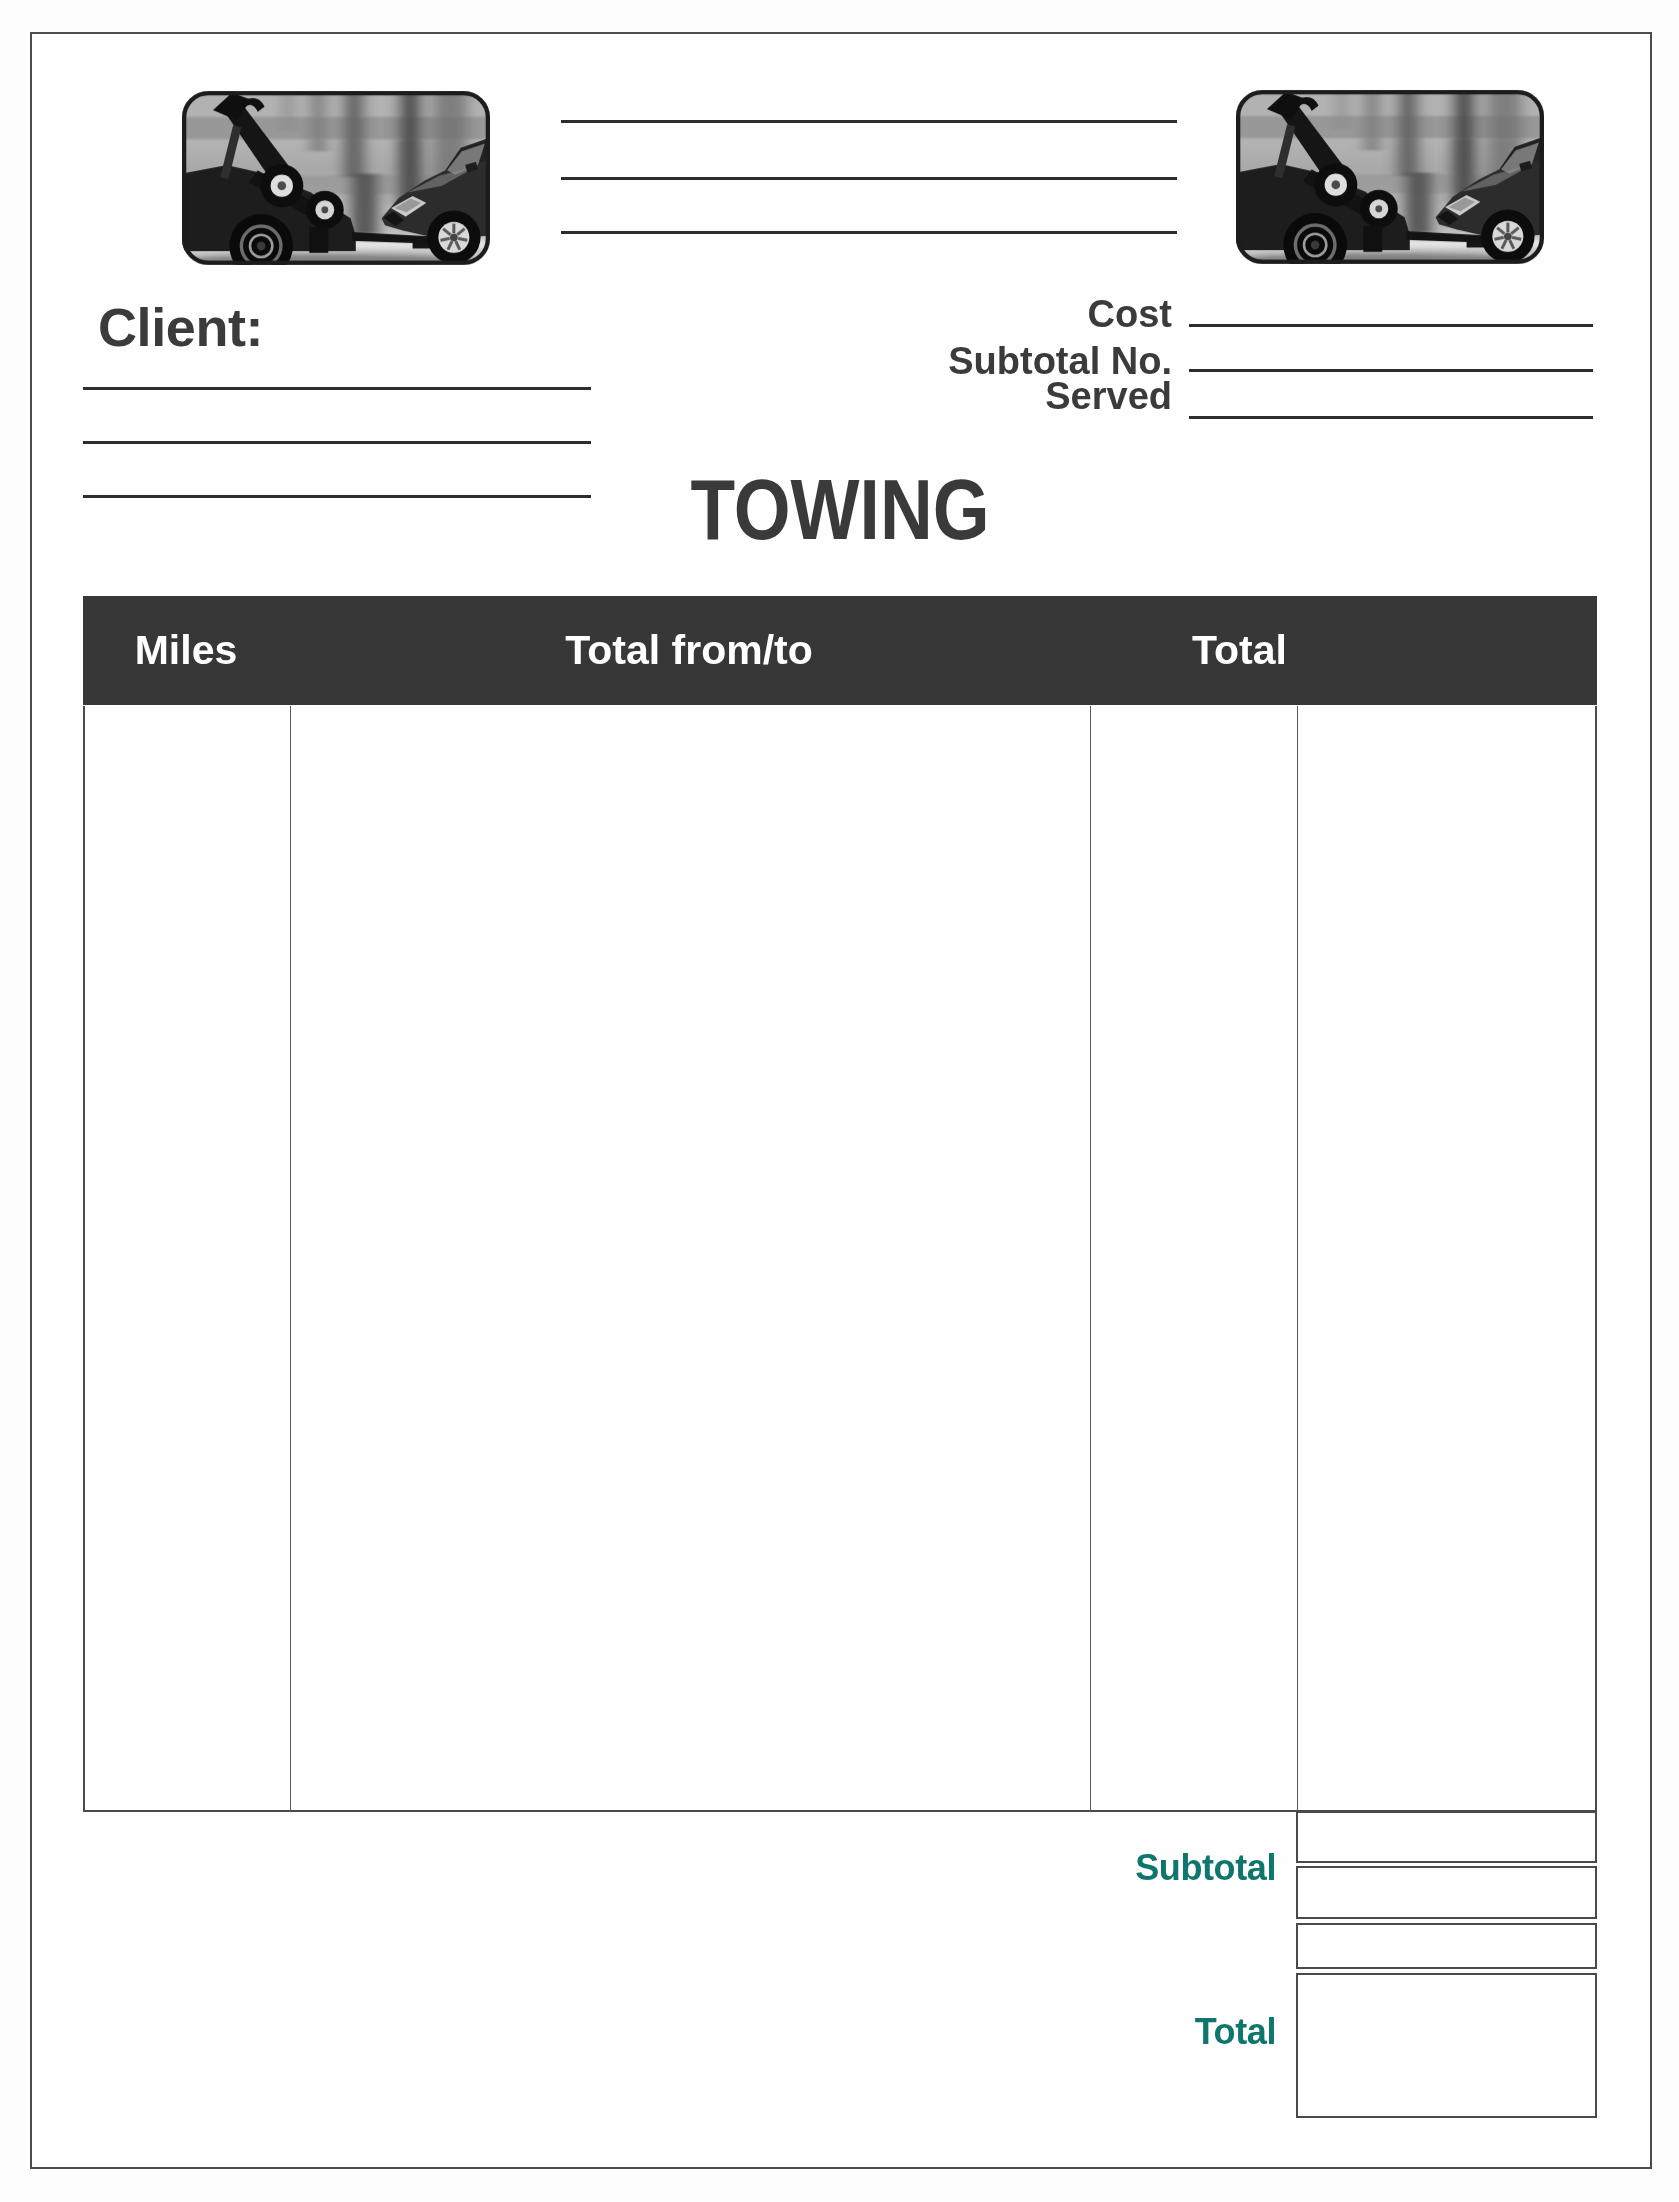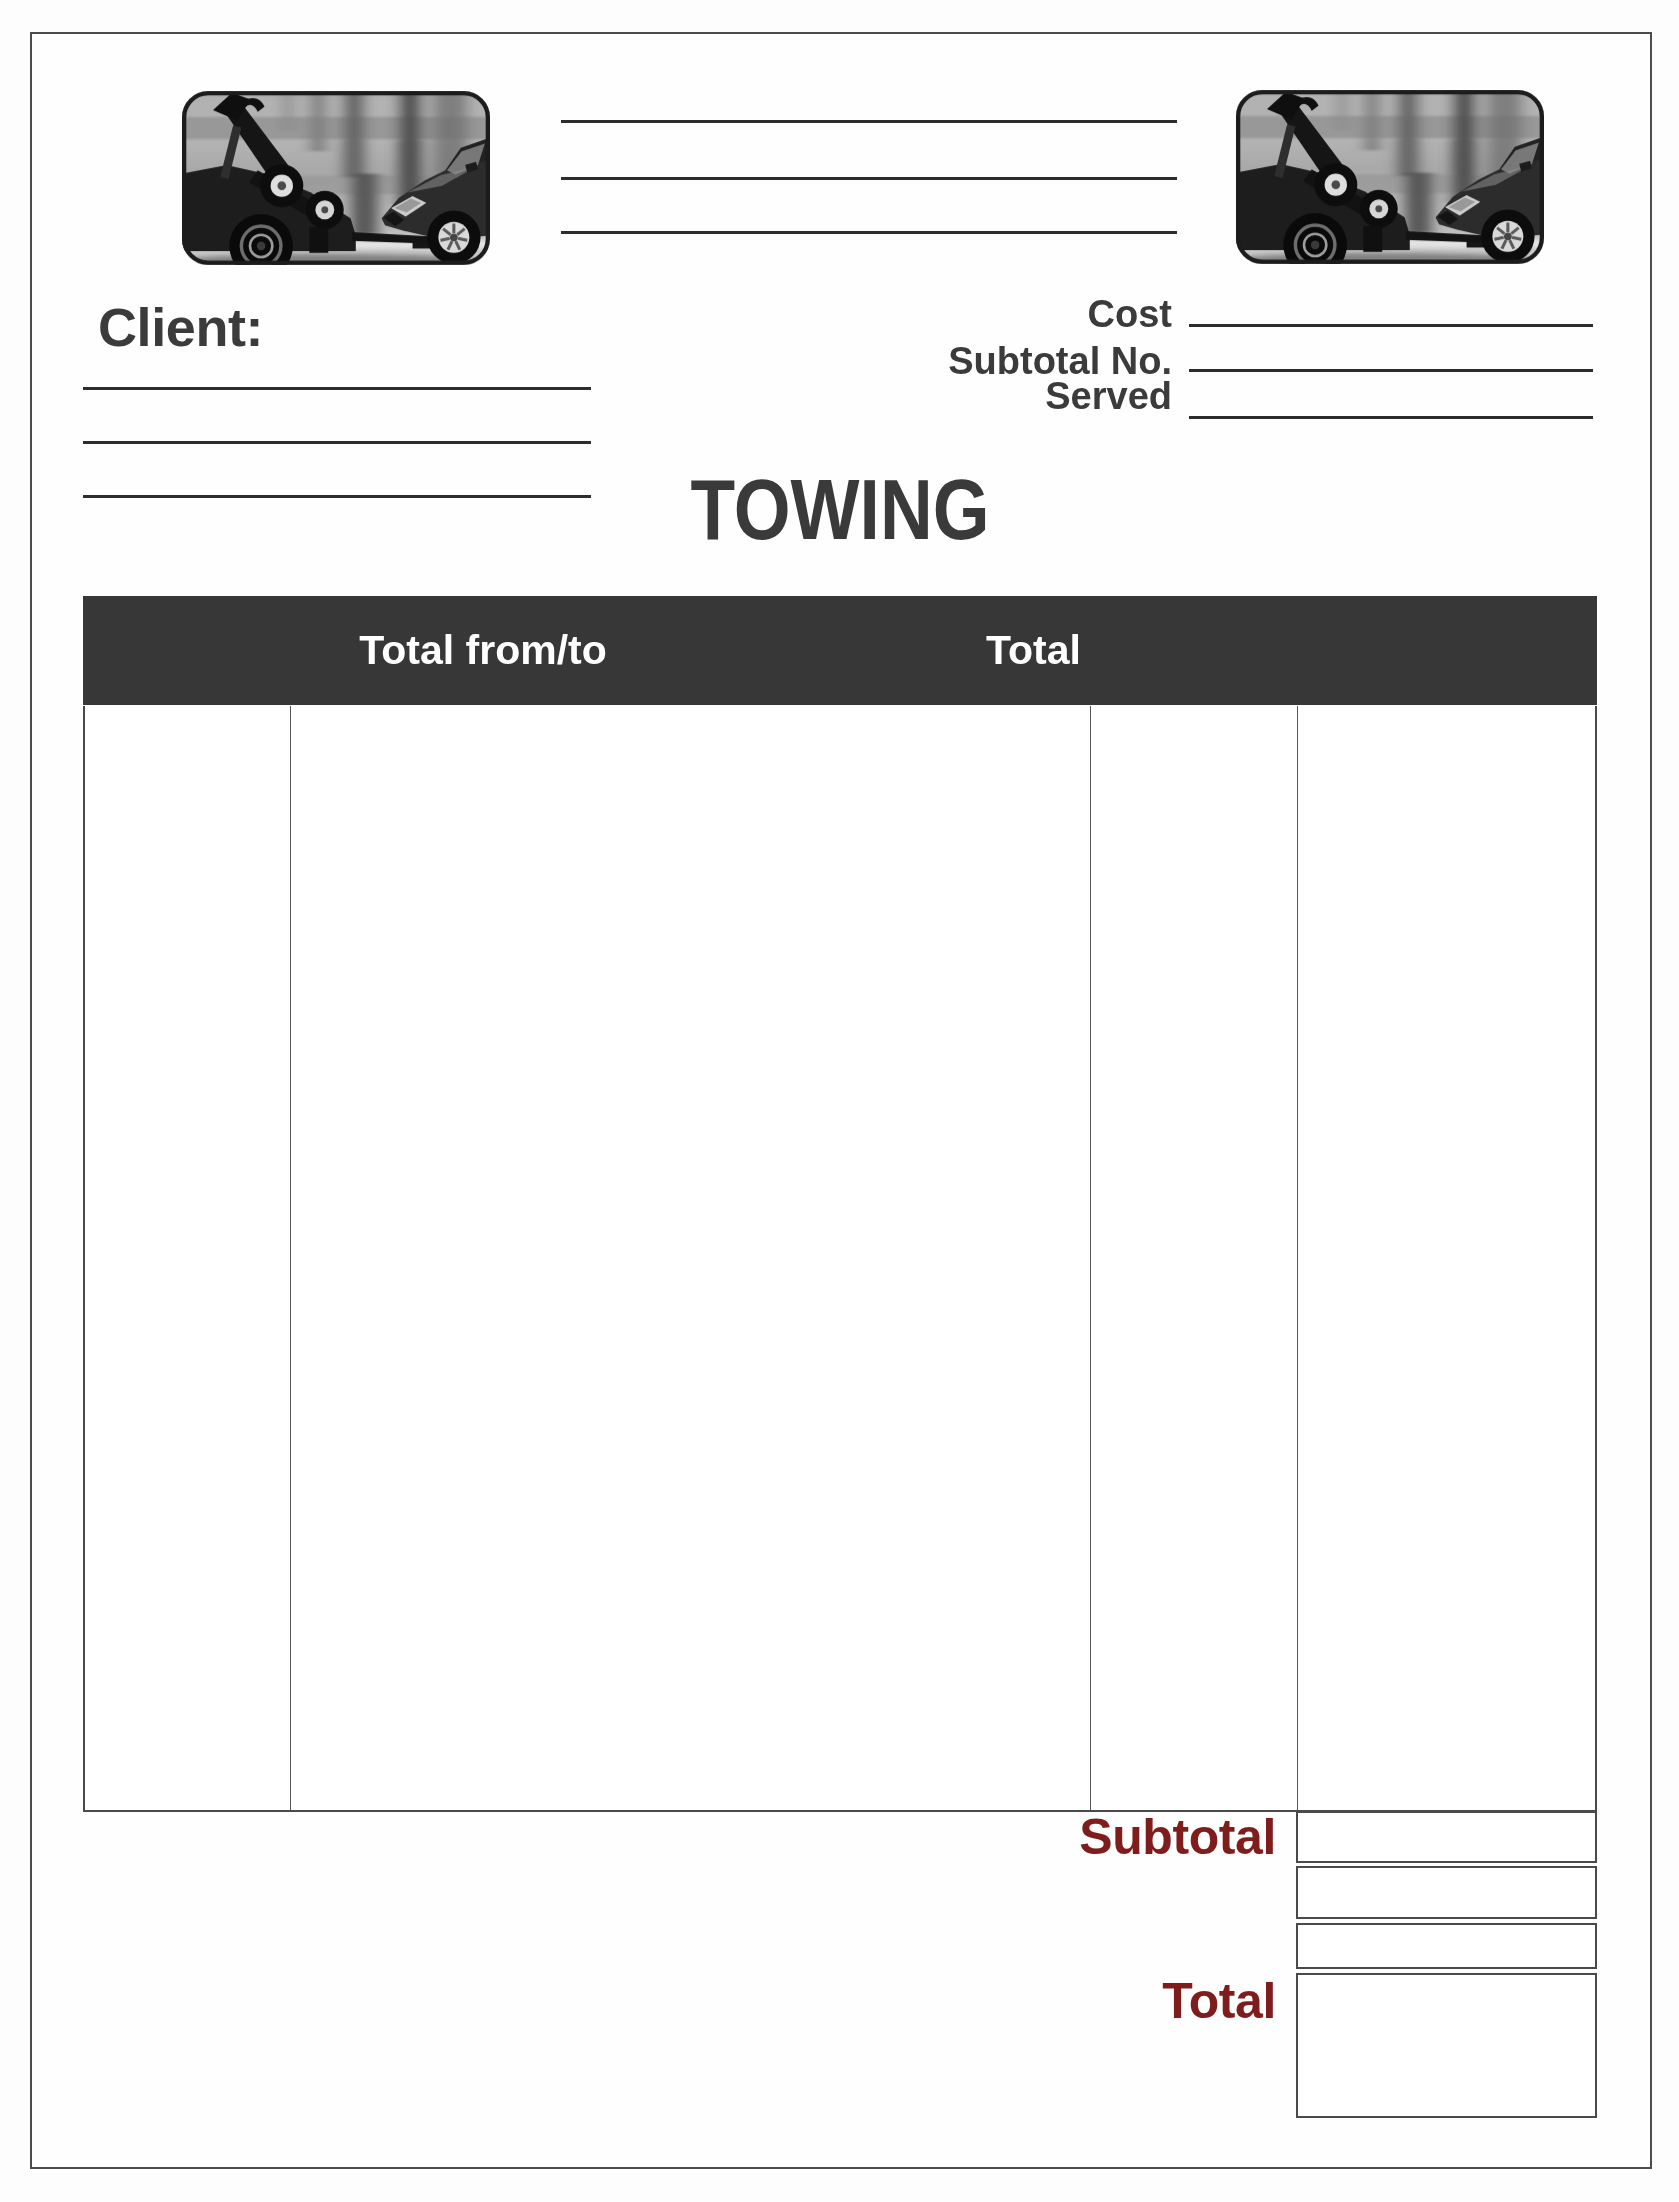--- a/index.html
+++ b/index.html
@@ -69,22 +69,22 @@
     box-sizing:border-box; background:#fff;
     font-size:34px; color:#3b3b3b; text-align:center;
   }
   .sum-box-1 { top:1811px; height:52px; }
   .sum-box-2 { top:1866px; height:53px; }
   .sum-box-3 { top:1923px; height:46px; }
   .sum-box-4 { top:1973px; height:145px; }
 
   .sum-label {
     left:860px; width:416px; display:flex; align-items:center;
-    justify-content:flex-end; font-size:50px; font-weight:bold;
-    color:#7f1d1d; letter-spacing:-0.4px;
+    justify-content:flex-end; font-size:36px; font-weight:bold;
+    color:#0f766e; letter-spacing:-0.4px;margin-top:31px;
   }
   .sum-label-subtotal { top:1811px; height:52px; }
   .sum-label-total    { top:1973px; height:55px; }
 </style>
 </head>
 <body>
 
 <svg width="0" height="0" style="position:absolute" aria-hidden="true">
   <defs>
     <linearGradient id="bgG" x1="0" y1="0" x2="0" y2="1">
@@ -195,20 +195,21 @@
 
 <div class="abs meta-label" style="top:341px">Subtotal No.</div>
 <div class="abs write-line meta-line" style="top:369px"></div>
 
 <div class="abs meta-label" style="top:376px">Served</div>
 <div class="abs write-line meta-line" style="top:416px"></div>
 
 <div class="abs doc-title">TOWING</div>
 
 <div class="abs table-header">
+  <div class="th-cell th-miles">Miles</div>
   <div class="th-cell th-towed">Total from/to</div>
   <div class="th-cell th-total">Total</div>
 </div>
 
 <div class="abs table-body">
   <div class="tb-cell tb-miles"></div>
   <div class="tb-cell tb-towed"></div>
   <div class="tb-cell tb-cost"></div>
   <div class="tb-cell tb-total"></div>
 </div>

